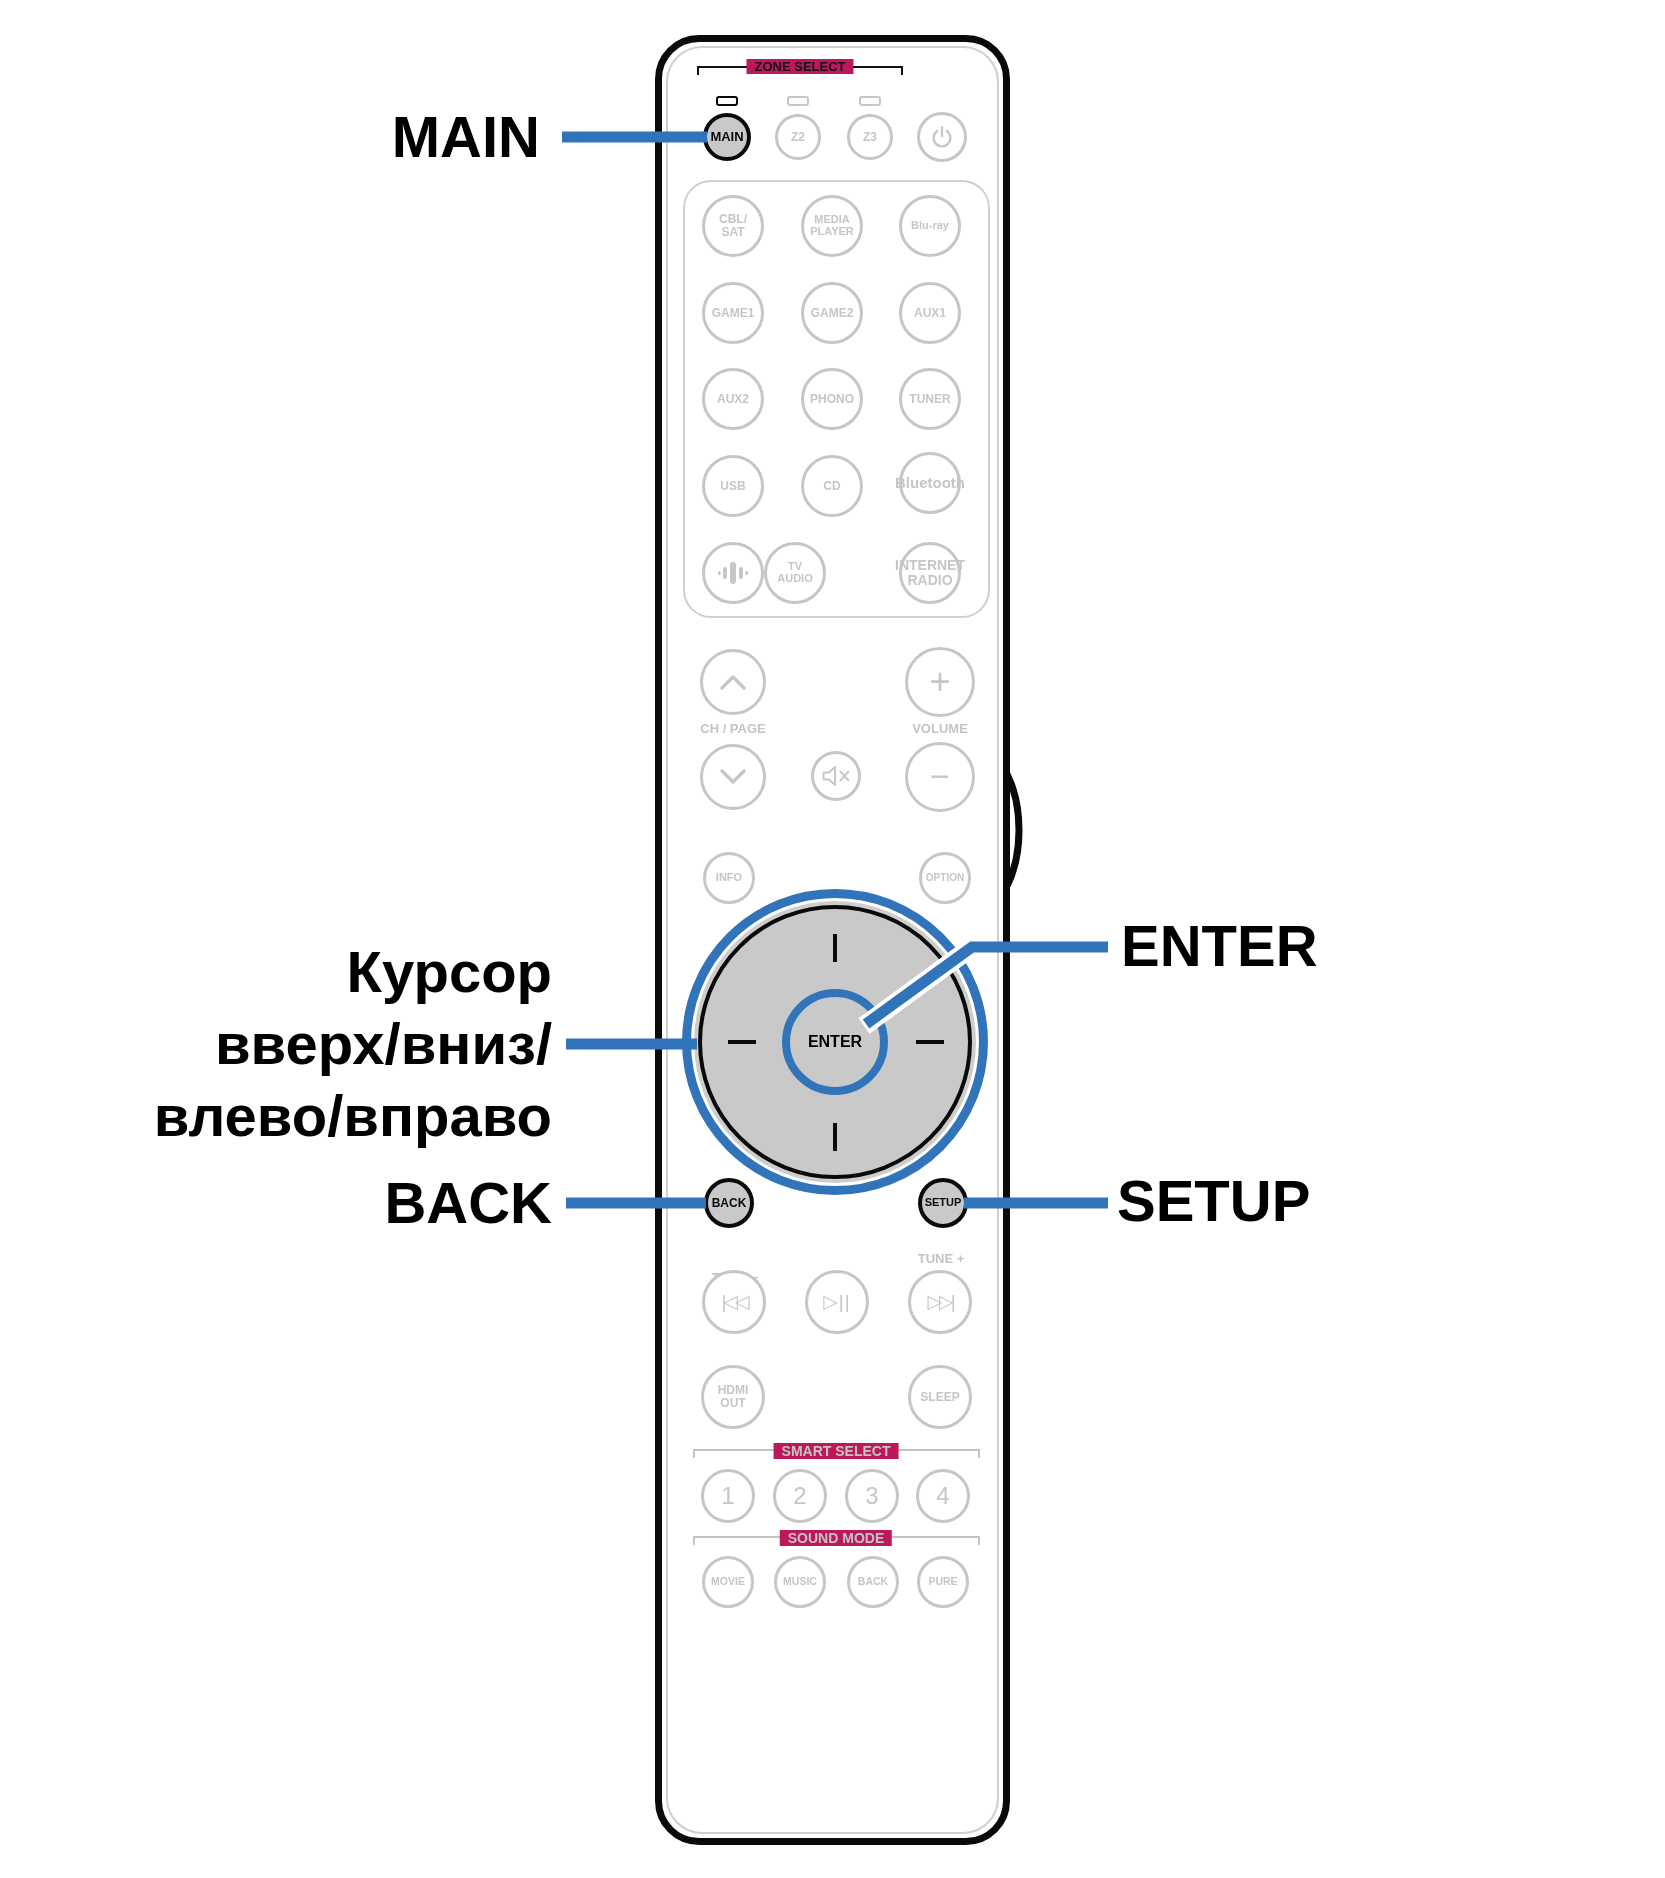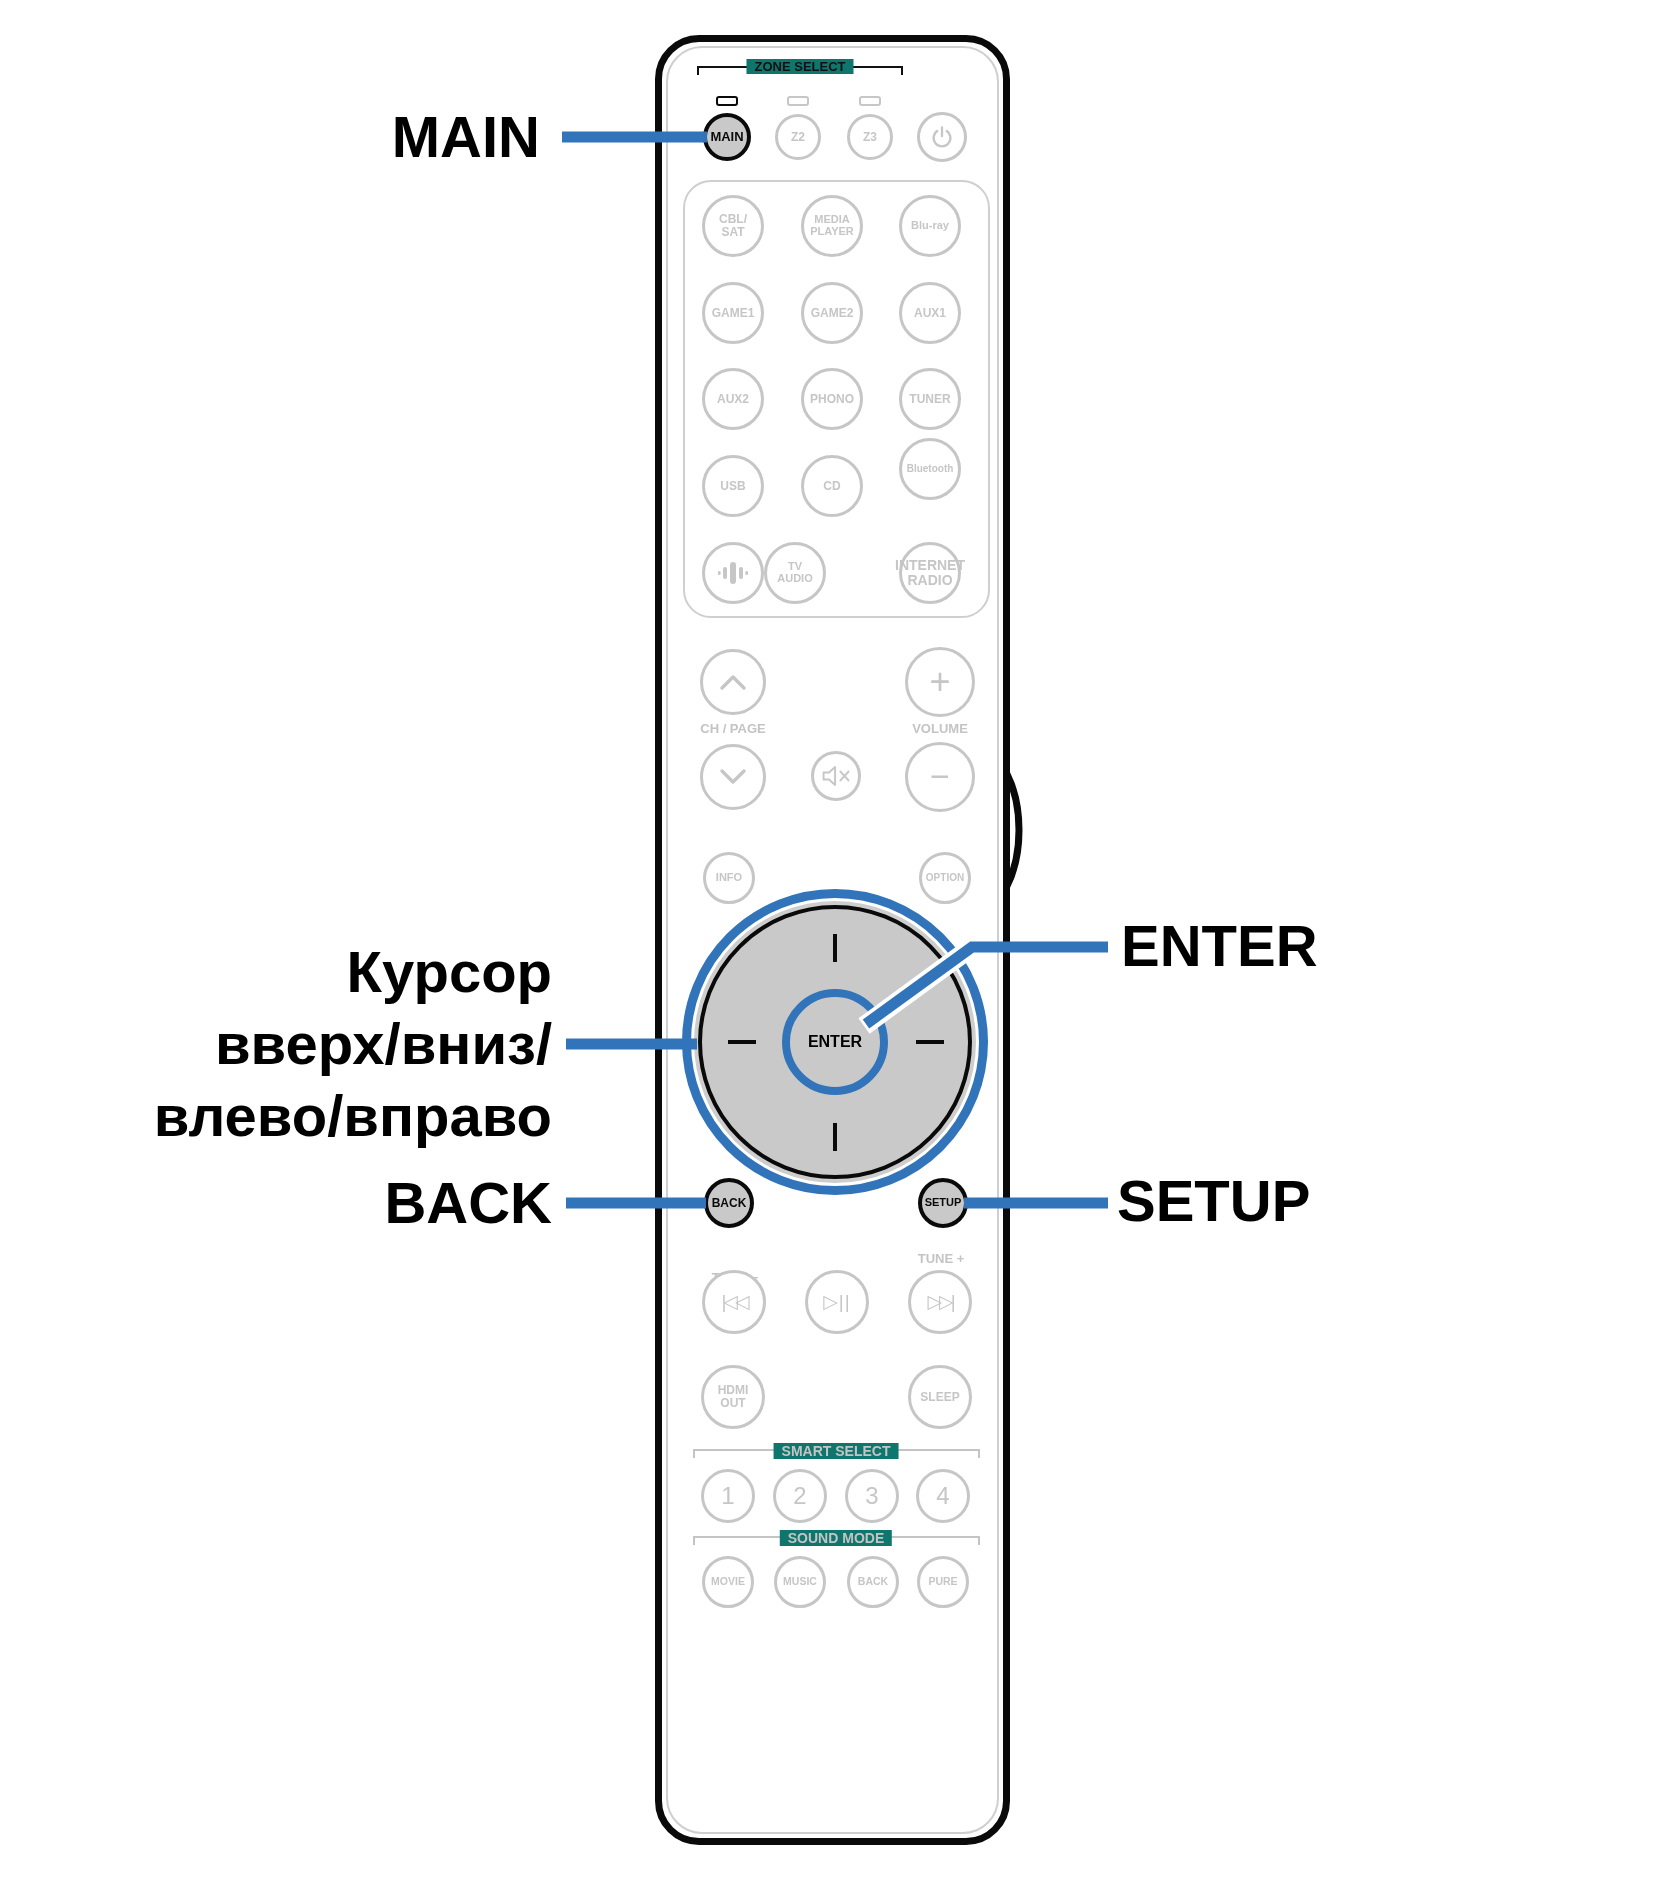--- a/index.html
+++ b/index.html
@@ -12,21 +12,21 @@
   *{box-sizing:border-box;margin:0;padding:0}
   body{background:#fff;font-family:"Liberation Sans",sans-serif}
   #canvas{position:relative;width:1665px;height:1878px;background:#fff;overflow:hidden}
   .abs{position:absolute}
   .circ{position:absolute;border-radius:50%;display:flex;align-items:center;justify-content:center;text-align:center;line-height:1.05}
   .b-in{border:3px solid var(--g);color:var(--g);background:#fff;font-weight:bold}
   .b-act{border:4px solid var(--ink);color:var(--ink);background:var(--fill);font-weight:bold}
   .pre{white-space:pre-line}
   .gtxt{position:absolute;color:var(--gl);font-weight:bold;transform:translateX(-50%);white-space:nowrap}
   .bracket{position:absolute;height:9px;border-top:2px solid;border-left:2px solid;border-right:2px solid}
-  .brk-lbl{position:absolute;transform:translateX(-50%);background:#0f766e;padding:0 8px;font-weight:bold;white-space:nowrap}
+  .brk-lbl{position:absolute;transform:translateX(-50%);background:#be185d;padding:0 8px;font-weight:bold;white-space:nowrap}
   .led{position:absolute;width:22px;height:10px;border-radius:3px;border:2px solid var(--g);background:#fff}
   .callout{position:absolute;font-weight:bold;color:#000;font-size:58px;line-height:1}
   .tick{position:absolute;background:#0a0a0a}
   svg{display:block}
 </style>
 </head>
 <body>
 
 <div id="canvas">
 
@@ -62,21 +62,21 @@
   <div class="circ b-in" style="left:702px;top:282px;width:62px;height:62px;font-size:12px;text-align:center;">GAME1</div>
   <div class="circ b-in" style="left:801px;top:282px;width:62px;height:62px;font-size:12px;">GAME2</div>
   <div class="circ b-in" style="left:899px;top:282px;width:62px;height:62px;font-size:12px;">AUX1</div>
 
   <div class="circ b-in" style="left:702px;top:368px;width:62px;height:62px;font-size:12px;">AUX2</div>
   <div class="circ b-in" style="left:801px;top:368px;width:62px;height:62px;font-size:12px;">PHONO</div>
   <div class="circ b-in" style="left:899px;top:368px;width:62px;height:62px;font-size:12px;">TUNER</div>
 
   <div class="circ b-in" style="left:702px;top:455px;width:62px;height:62px;font-size:12px;">USB</div>
   <div class="circ b-in" style="left:801px;top:455px;width:62px;height:62px;font-size:12px;">CD</div>
-  <div class="circ b-in" style="left:899px;top:438px;width:62px;height:62px;font-size:10px;">Bluetooth</div>
+  <div class="circ b-in" style="left:899px;top:452px;width:62px;height:62px;font-size:15px;">Bluetooth</div>
 
   <div class="circ b-in" style="left:702px;top:542px;width:62px;height:62px;">
     <svg width="36" height="30" viewBox="0 0 36 30" fill="#c6c6c6">
       <rect x="15" y="4" width="6" height="22" rx="3"></rect>
       <rect x="8" y="9" width="4" height="12" rx="2"></rect>
       <rect x="24" y="9" width="4" height="12" rx="2"></rect>
       <rect x="3" y="13" width="2.6" height="4" rx="1.3"></rect>
       <rect x="30.4" y="13" width="2.6" height="4" rx="1.3"></rect>
     </svg>
   </div>

